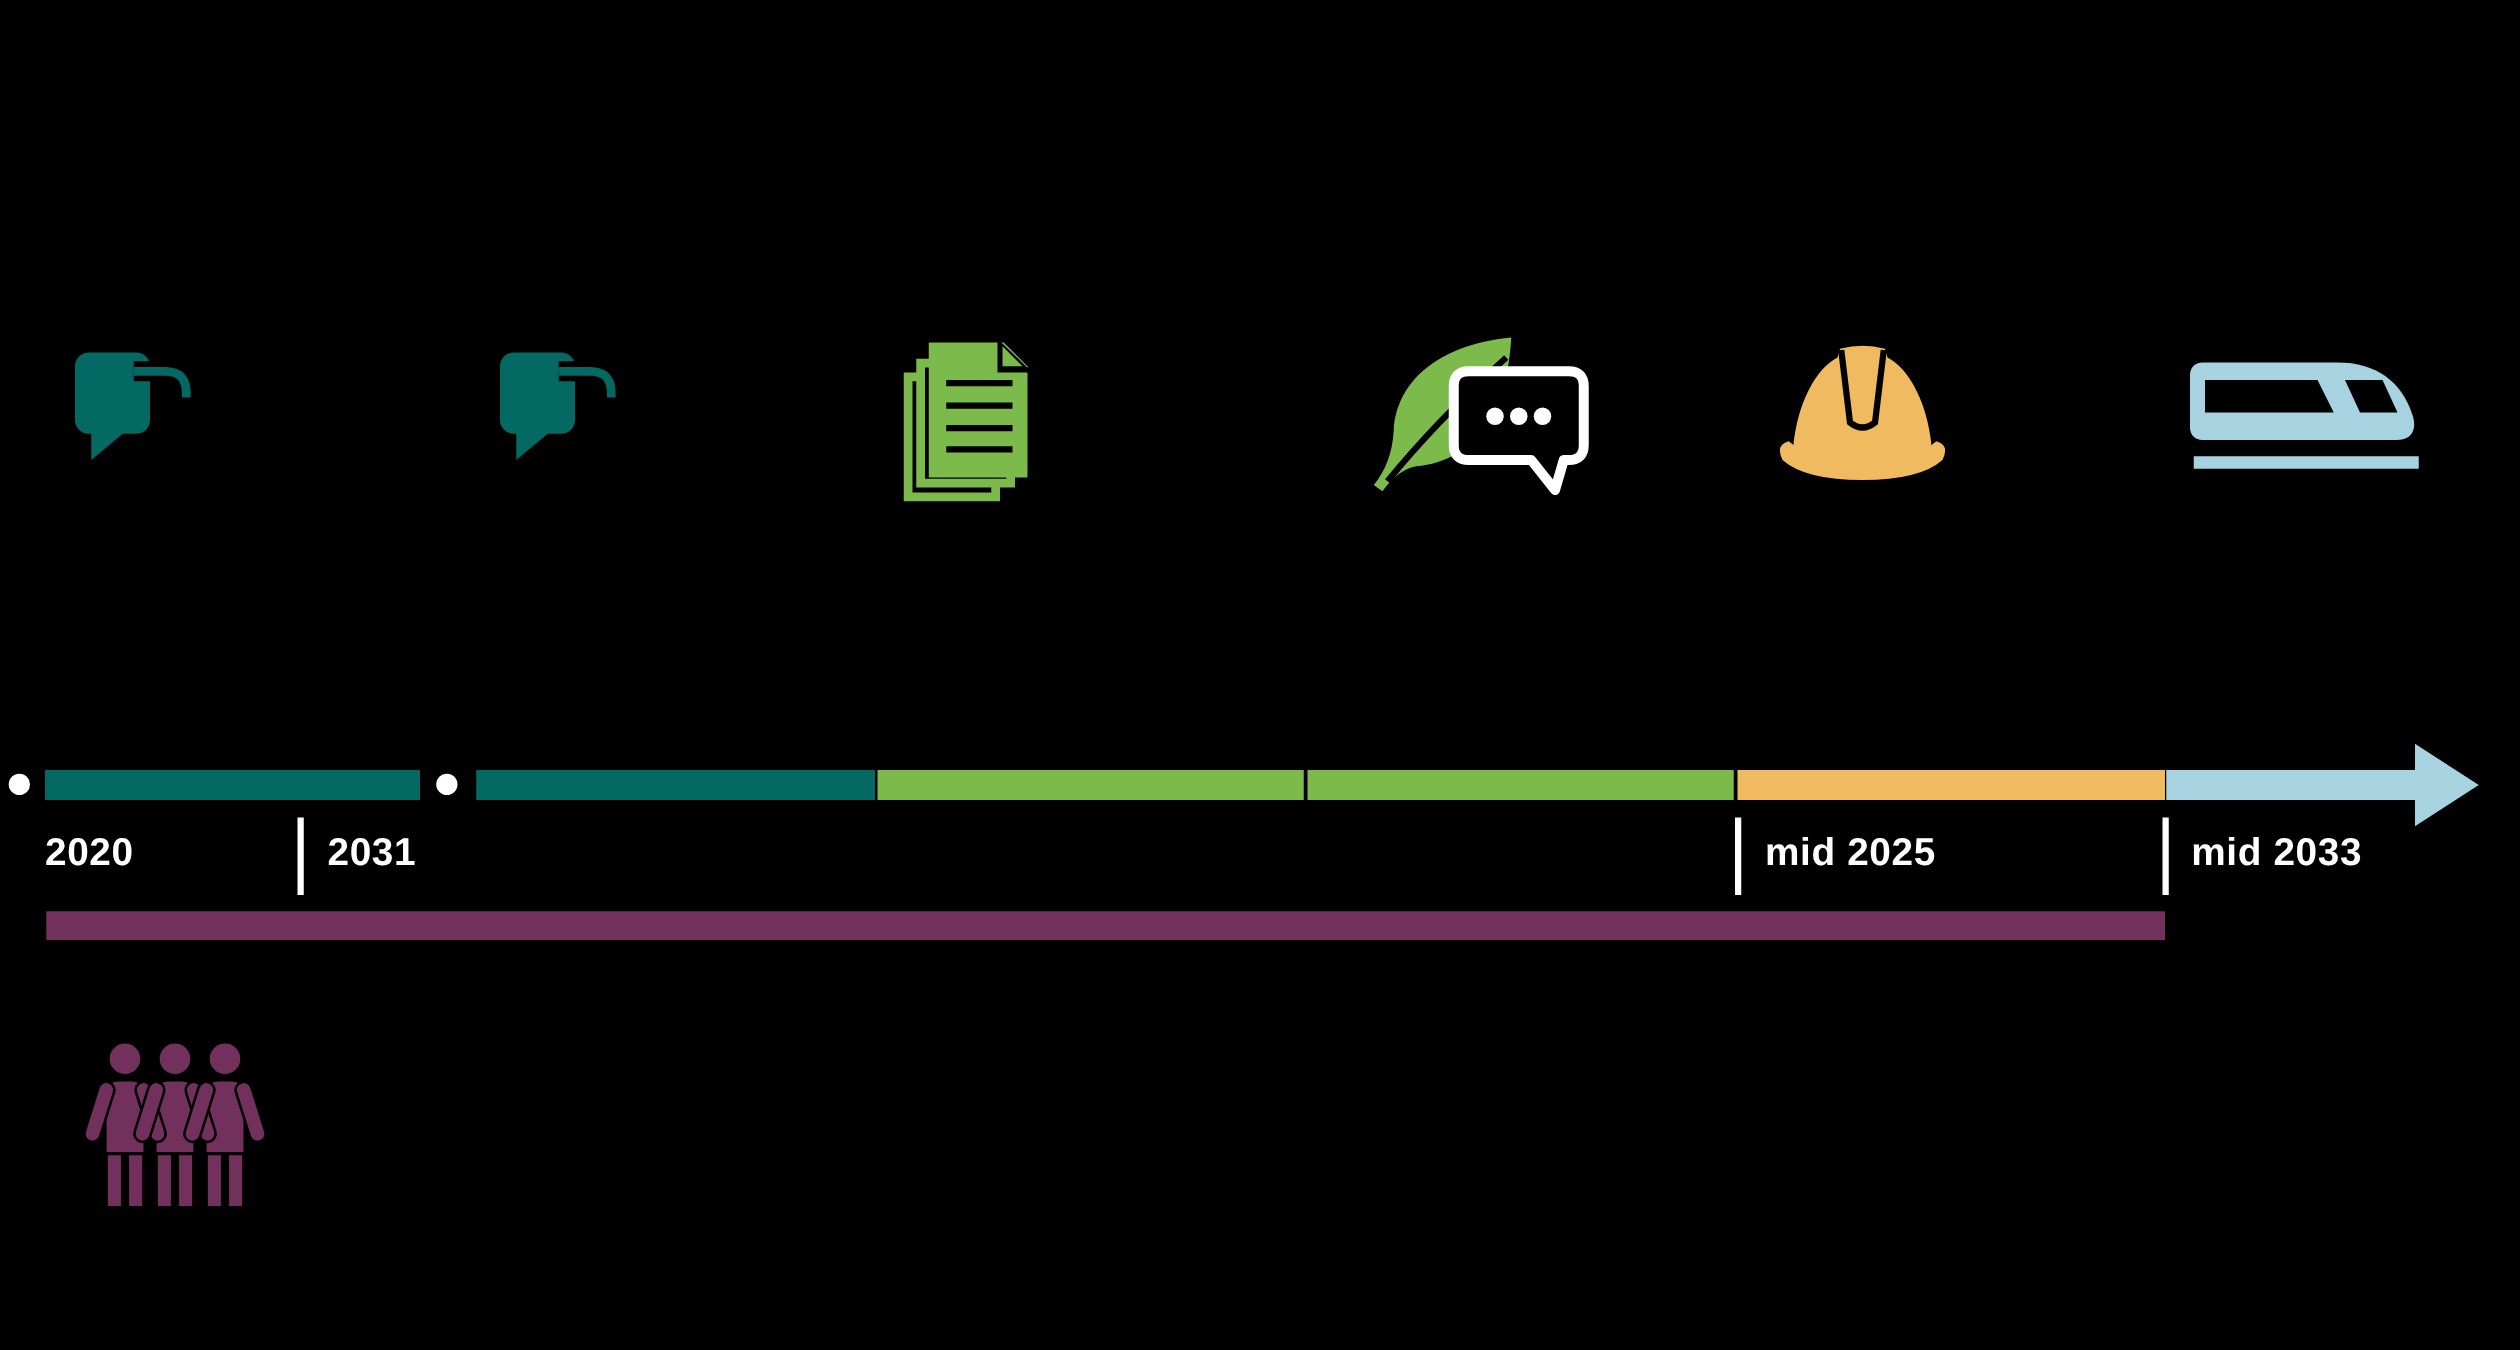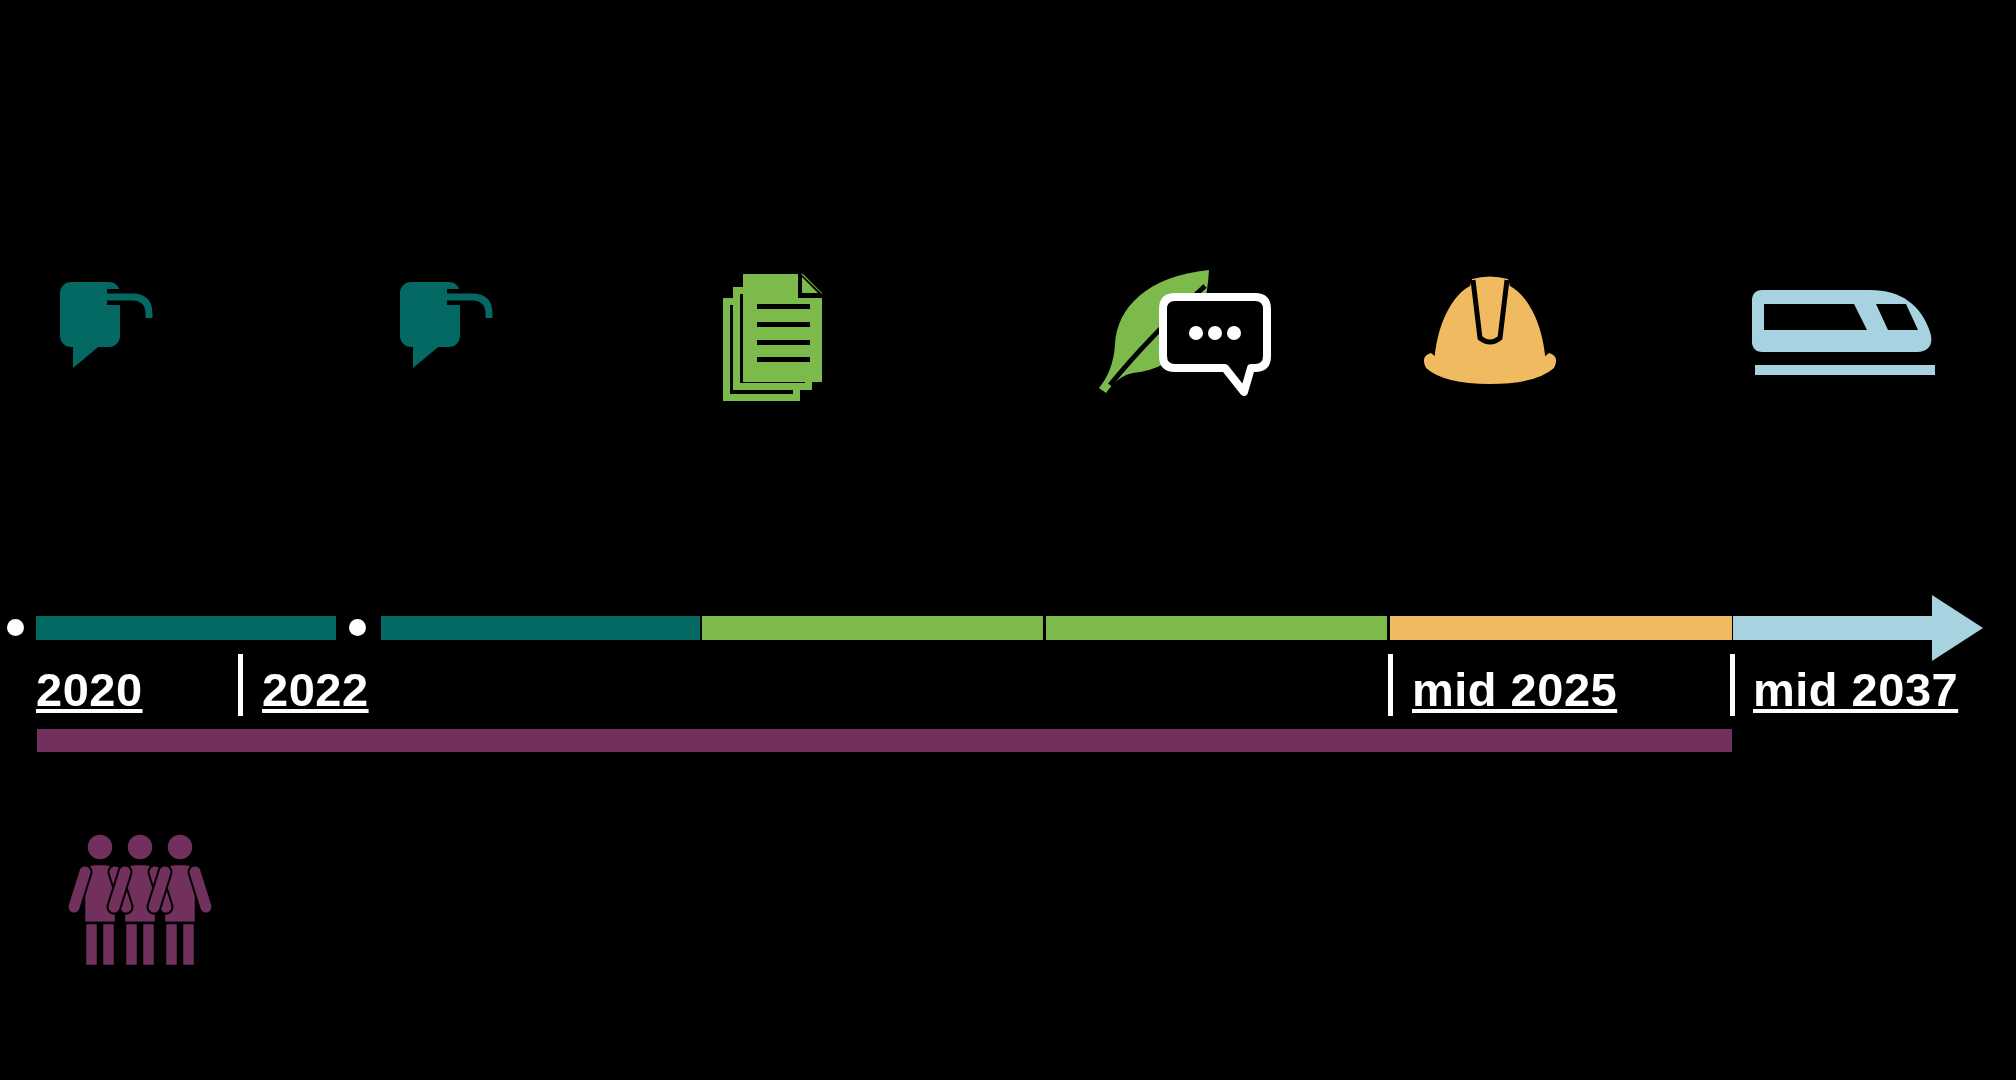--- a/index.html
+++ b/index.html
@@ -5,22 +5,22 @@
   html,body{margin:0;padding:0;}
   body{background:#000;font-family:"Liberation Sans", sans-serif;}
   #stage{position:relative;width:2016px;height:1080px;background:var(--c-background,#000);overflow:hidden;}
   .icon{position:absolute;}
   .tl-seg{position:absolute;top:616px;height:24px;}
   .tl-dot{position:absolute;top:619px;width:17px;height:17px;border-radius:50%;background:var(--c-white,#fff);}
   .tl-tick{position:absolute;top:654px;width:5px;height:62px;background:var(--c-white,#fff);}
   .tl-arrow{position:absolute;left:1932px;top:595px;width:0;height:0;
             border-top:33px solid transparent;border-bottom:33px solid transparent;
             border-left:51px solid var(--c-blue,#a7d3e1);}
-  .yl{position:absolute;top:666px;color:var(--c-white,#fff);font-size:47px;font-weight:bold;
-      letter-spacing:0.5px;white-space:nowrap;line-height:1;text-decoration:underline;}
+  .yl{position:absolute;top:666px;color:var(--c-white,#fff);font-size:31px;font-weight:bold;
+      letter-spacing:0.5px;white-space:nowrap;line-height:1;}
   .underbar{position:absolute;left:37px;top:729px;width:1695px;height:23px;background:var(--c-purple,#72305c);}
 </style>
 </head>
 <body>
 
 <div id="stage">
 
   <div class="icon" style="left:58px;top:281px;">
     <svg width="96" height="88" viewBox="0 0 96 88" aria-hidden="true">
       <rect x="2" y="1" width="60" height="65" rx="11" fill="var(--c-teal)"></rect>
@@ -95,23 +95,23 @@
     <div class="tl-seg" style="left:1046px;width:341px;background:var(--c-green)"></div>
     <div class="tl-seg" style="left:1390px;width:342px;background:var(--c-orange)"></div>
     <div class="tl-seg" style="left:1733px;width:199px;background:var(--c-blue)"></div>
     <div class="tl-arrow"></div>
 
     <div class="tl-tick" style="left:238px"></div>
     <div class="tl-tick" style="left:1388px"></div>
     <div class="tl-tick" style="left:1730px"></div>
 
     <div class="yl" style="left:36px">2020</div>
-    <div class="yl" style="left:262px">2022</div>
+    <div class="yl" style="left:262px">2031</div>
     <div class="yl" style="left:1412px">mid 2025</div>
-    <div class="yl" style="left:1753px">mid 2037</div>
+    <div class="yl" style="left:1753px">mid 2033</div>
   </div>
 
   <div class="underbar"></div>
 
   <div class="icon" style="left:66px;top:831px;">
     <svg width="152" height="136" viewBox="0 0 152 136" aria-hidden="true">
       <g stroke="#000" stroke-width="2.5" fill="var(--c-purple)">
         <path d="M18,92 V45 Q18,33 29,33 H39 Q50,33 50,45 V92 Z"></path>
         <path d="M19,92 H32 V135 H19 Z M36,92 H49 V135 H36 Z"></path>
         <circle cx="34" cy="16" r="13.5"></circle>

